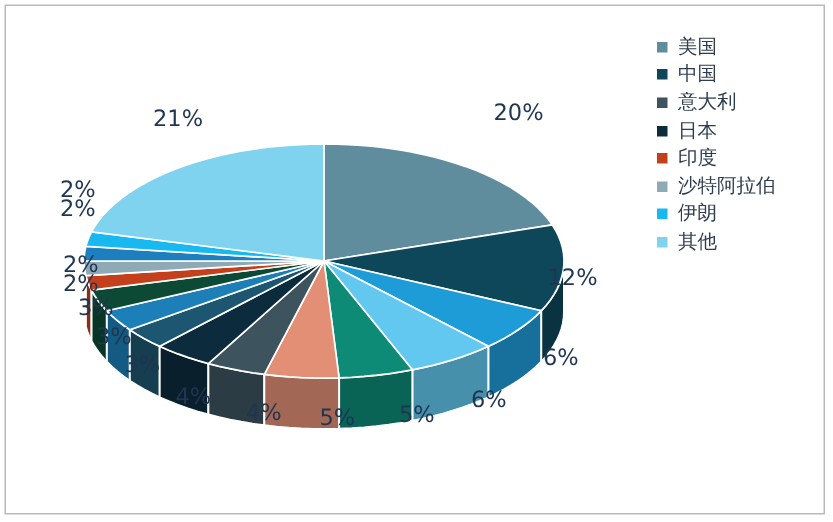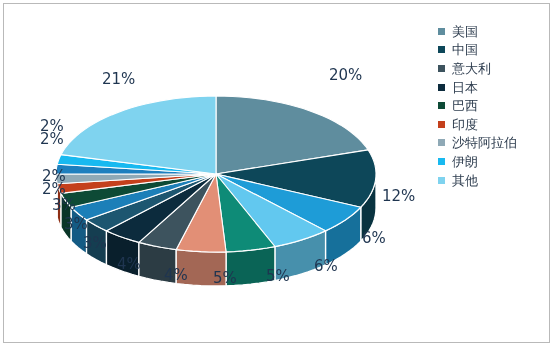--- a/index.html
+++ b/index.html
@@ -94,21 +94,21 @@
           <path d="M212,170 L82.56,215.85 L78.27,212.82 L74.28,209.71 L70.60,206.50 L67.23,203.21 Z" fill="#1c7fb8" stroke="#ffffff" stroke-width="1.1"></path>
           <path d="M212,170 L67.23,203.21 L64.18,199.85 L61.46,196.42 L59.07,192.94 L57.03,189.40 Z" fill="#0d4a36" stroke="#ffffff" stroke-width="1.1"></path>
           <path d="M212,170 L57.03,189.40 L55.50,186.22 L54.24,183.01 L53.26,179.78 Z" fill="#c4401c" stroke="#ffffff" stroke-width="1.1"></path>
           <path d="M212,170 L53.26,179.78 L52.56,176.53 L52.14,173.27 L52.00,170.00 Z" fill="#8fa9b6" stroke="#ffffff" stroke-width="1.1"></path>
           <path d="M212,170 L52.00,170.00 L52.14,166.73 L52.56,163.47 L53.26,160.22 Z" fill="#1d7fbe" stroke="#ffffff" stroke-width="1.1"></path>
           <path d="M212,170 L53.26,160.22 L54.24,156.99 L55.50,153.78 L57.03,150.60 Z" fill="#18b9f0" stroke="#ffffff" stroke-width="1.1"></path>
           <path d="M212,170 L57.03,150.60 L59.24,146.79 L61.86,143.05 L64.85,139.37 L68.23,135.77 L71.98,132.26 L76.09,128.84 L80.54,125.54 L85.34,122.34 L90.46,119.27 L95.90,116.33 L101.63,113.53 L107.65,110.87 L113.93,108.37 L120.47,106.02 L127.25,103.84 L134.24,101.83 L141.44,100.00 L148.81,98.34 L156.35,96.87 L164.03,95.59 L171.84,94.50 L179.74,93.60 L187.73,92.90 L195.79,92.40 L203.88,92.10 L212.00,92.00 Z" fill="#7fd3ef" stroke="#ffffff" stroke-width="1.1"></path>
         </svg>
       <div id="pct-labels">
           <div class="pct-label" style="left: 303px; top: 62px; margin-left: 22px;">20%</div>
-          <div class="pct-label" style="left: 378px; top: 172px; margin-top: 11px;">12%</div>
+          <div class="pct-label" style="left: 361px; top: 172px;">12%</div>
           <div class="pct-label" style="left: 358px; top: 225px;">6%</div>
           <div class="pct-label" style="left: 310px; top: 253px;">6%</div>
           <div class="pct-label" style="left: 262px; top: 263px;">5%</div>
           <div class="pct-label" style="left: 209px; top: 265px;">5%</div>
           <div class="pct-label" style="left: 160px; top: 262px;">4%</div>
           <div class="pct-label" style="left: 113px; top: 251px;">4%</div>
           <div class="pct-label" style="left: 79px; top: 230px;">3%</div>
           <div class="pct-label" style="left: 60px; top: 211px;">3%</div>
           <div class="pct-label" style="left: 48px; top: 192px;">3%</div>
           <div class="pct-label" style="left: 38px; top: 176px;">2%</div>
@@ -131,24 +131,20 @@
       </div>
       <div class="legend-row">
         <span class="legend-swatch" style="background: rgb(61, 83, 94);"></span>
         <span class="legend-label">意大利</span>
       </div>
       <div class="legend-row">
         <span class="legend-swatch" style="background: rgb(12, 43, 61);"></span>
         <span class="legend-label">日本</span>
       </div>
       <div class="legend-row">
-        <span class="legend-swatch" style="background: rgb(13, 74, 54);"></span>
-        <span class="legend-label">巴西</span>
-      </div>
-      <div class="legend-row">
         <span class="legend-swatch" style="background: rgb(196, 64, 28);"></span>
         <span class="legend-label">印度</span>
       </div>
       <div class="legend-row">
         <span class="legend-swatch" style="background: rgb(143, 169, 182);"></span>
         <span class="legend-label">沙特阿拉伯</span>
       </div>
       <div class="legend-row">
         <span class="legend-swatch" style="background: rgb(24, 185, 240);"></span>
         <span class="legend-label">伊朗</span>

